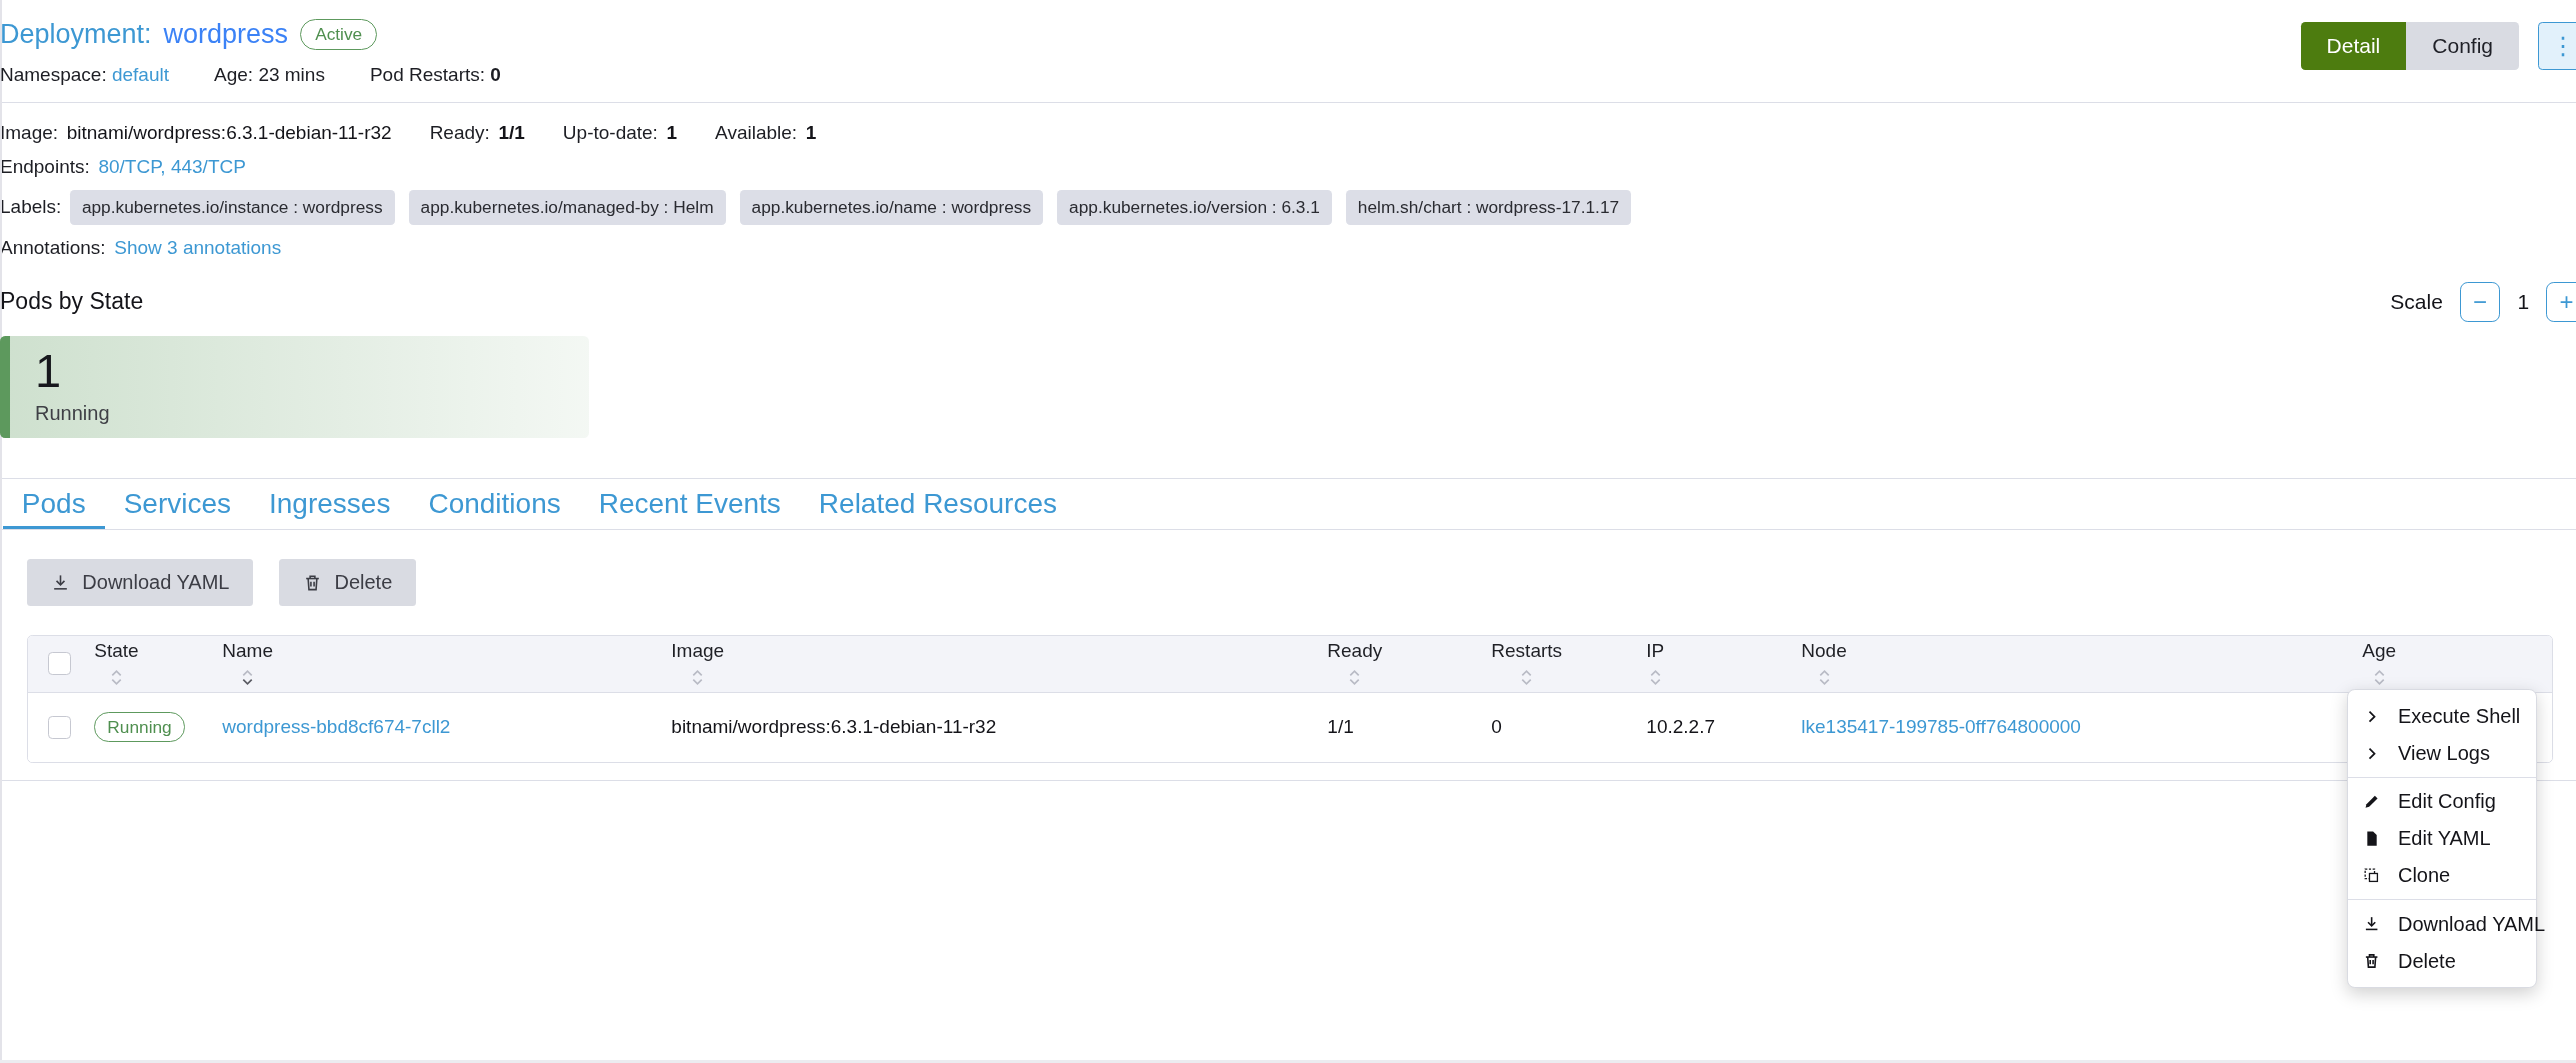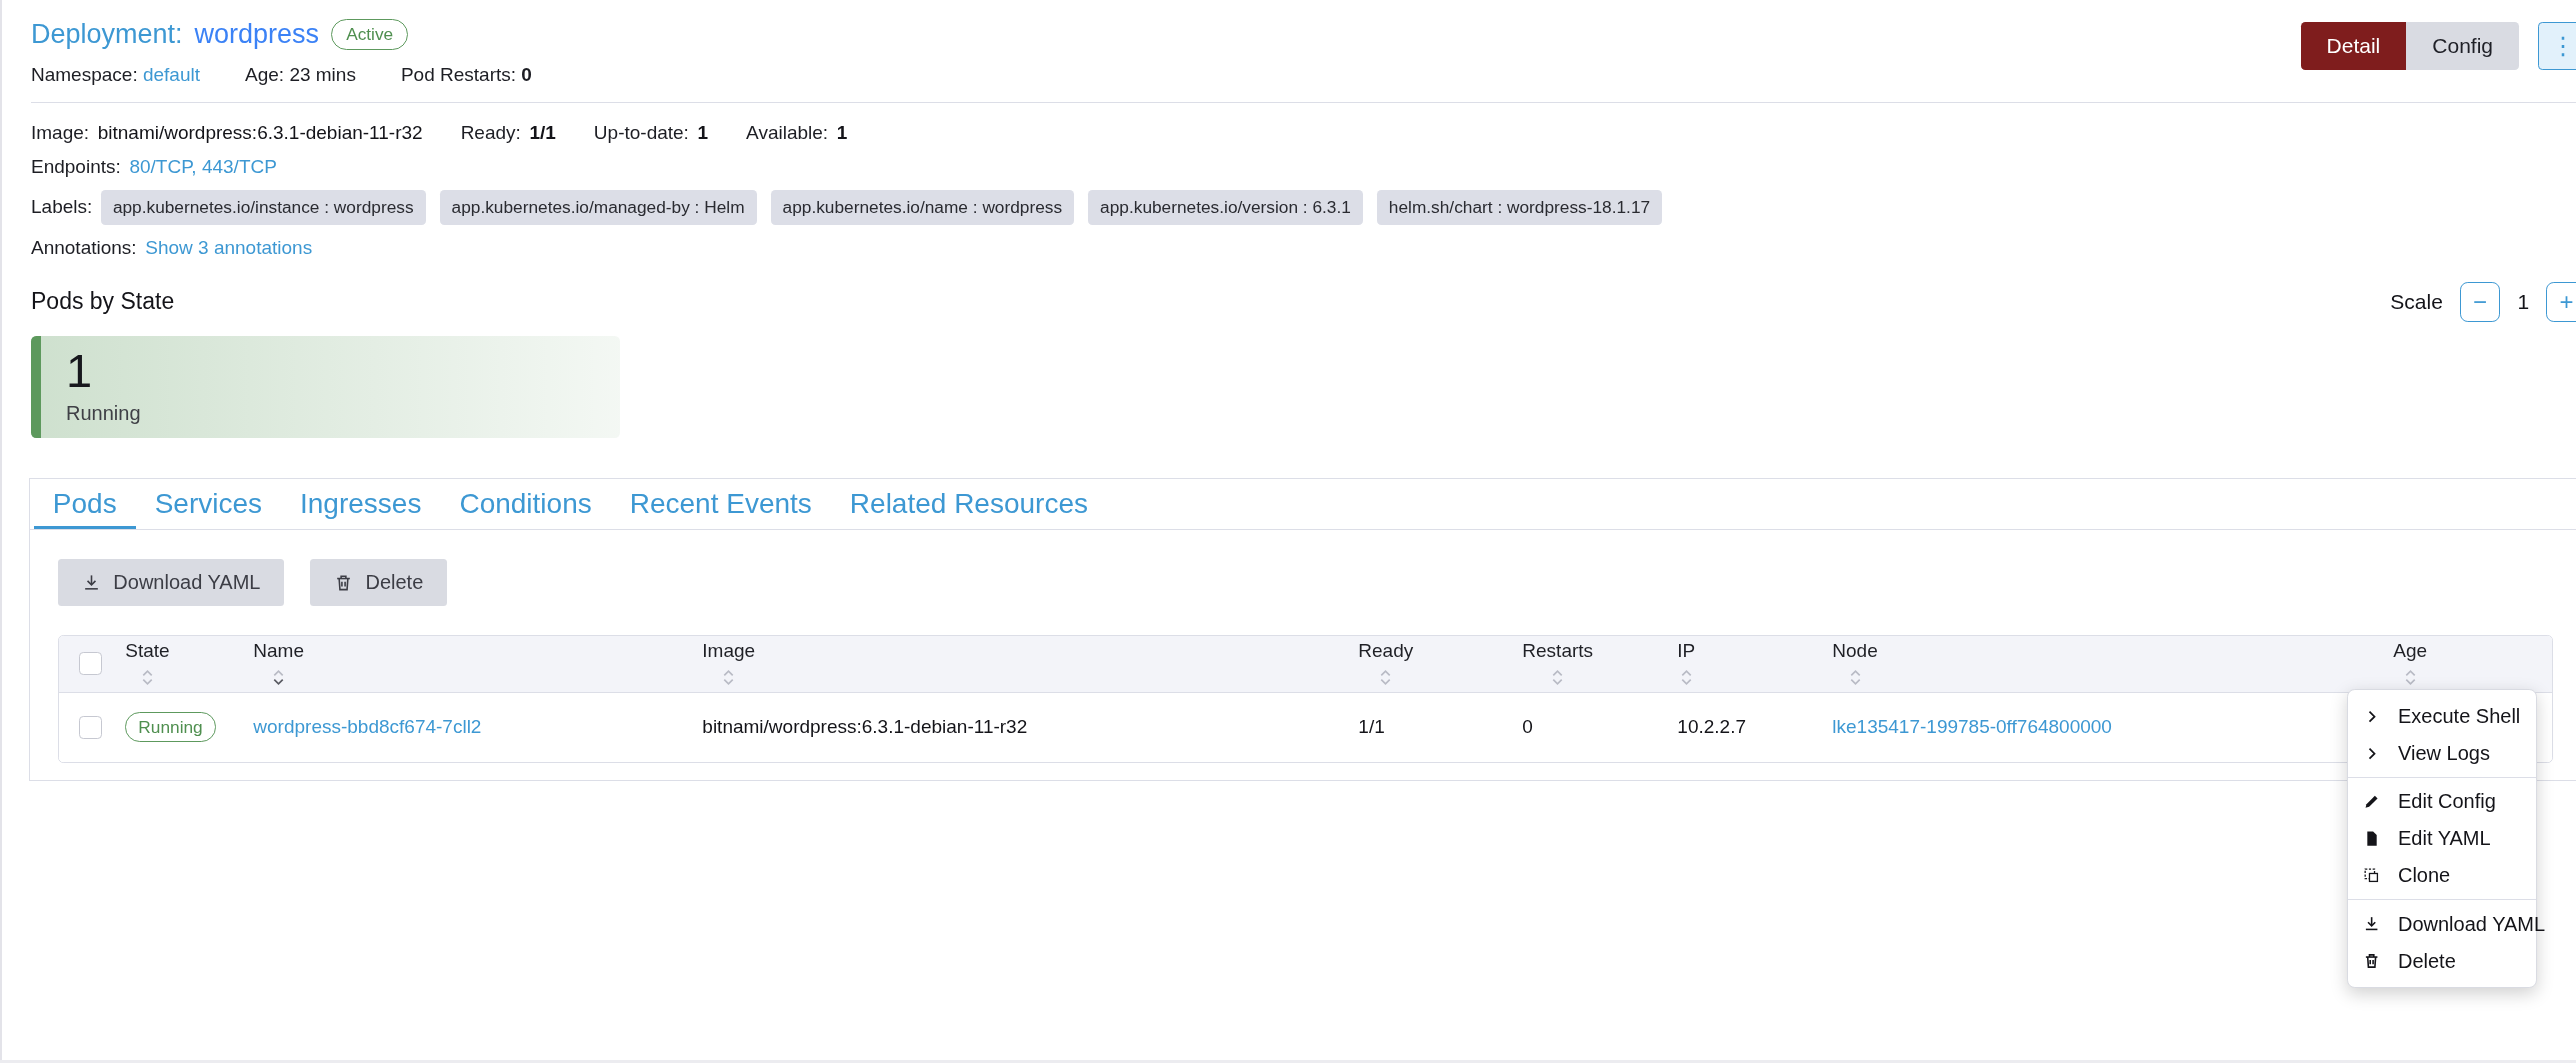--- a/index.html
+++ b/index.html
@@ -2,33 +2,33 @@
 <html style="font-size:14px"><head>
 <meta charset="utf-8">
 <style>
   html,body{margin:0;padding:0;}
   body{
     width:2576px;height:1064px;position:relative;overflow:hidden;
     background:#ffffff;color:#141419;
     font-family:"Liberation Sans", sans-serif;
     -webkit-font-smoothing:antialiased;
   }
-  .page{position:absolute;inset:0;padding-left:31px;box-sizing:border-box;}
+  .page{position:absolute;inset:0;box-sizing:border-box;}
   .page::before{content:"";position:absolute;left:0;top:0;width:1.7px;height:100%;background:#e3e3e9;}
 
   
   .header-row{position:relative;padding-top:19px;}
   .title-line{display:flex;align-items:center;gap:12px;}
   .res-type{font-size:27px;color:#3d98d3;}
   .res-name{font-size:27px;color:#3b82f6;}
   .badge{display:inline-flex;align-items:center;height:29px;padding:0 14px;border:1.3px solid #5d995d;border-radius:15.5px;color:#4f8f4f;font-size:17.3px;background:#fff;}
   .header-actions{position:absolute;top:22.4px;right:0;display:flex;align-items:center;}
   .seg-group{display:flex;}
   .btn-seg{height:48px;padding:0 26px;font-size:21px;display:flex;align-items:center;border:none;}
-  .btn-seg.active{background:#7f1d1d;color:#fff;border-radius:4.3px 0 0 4.3px;}
+  .btn-seg.active{background:#4d7c0f;color:#fff;border-radius:4.3px 0 0 4.3px;}
   .btn-seg.inactive{background:#d9dbe2;color:#1f2027;border-radius:0 4.3px 4.3px 0;}
   .kebab-btn{height:48px;width:50px;margin-left:19px;margin-right:-12px;background:#e2f1fb;border:0.9px solid #3d98d3;border-radius:4.3px;color:#3d98d3;font-size:24px;display:flex;align-items:center;justify-content:center;}
   .meta-row{margin-top:14px;display:flex;gap:45px;font-size:19px;color:#1d1e24;}
   .meta-item .val-bold{font-weight:700;}
   a.link{color:#3d98d3;text-decoration:none;cursor:pointer;}
   .divider{margin-top:15.5px;border-top:0.9px solid #dcdee7;margin-right:0;}
 
   
   .summary{padding-top:19px;font-size:19px;}
   .sum-line{display:flex;align-items:center;margin-bottom:12px;flex-wrap:nowrap;}
@@ -141,21 +141,21 @@
         <a class="link endpoint">80/TCP</a><a class="link endpoint">443/TCP</a>
       </span>
     </div>
     <div class="sum-line">
       <span class="lbl">Labels:</span>
       <span class="label-badges">
         <span class="label-badge">app.kubernetes.io/instance : wordpress</span>
         <span class="label-badge">app.kubernetes.io/managed-by : Helm</span>
         <span class="label-badge">app.kubernetes.io/name : wordpress</span>
         <span class="label-badge">app.kubernetes.io/version : 6.3.1</span>
-        <span class="label-badge">helm.sh/chart : wordpress-18.1.17</span>
+        <span class="label-badge">helm.sh/chart : wordpress-17.1.17</span>
       </span>
     </div>
     <div class="sum-line">
       <span class="lbl">Annotations:</span>
       <a class="link">Show 3 annotations</a>
     </div>
   </div>
 
   <div class="pods-section">
     <div class="section-title">Pods by State</div>

